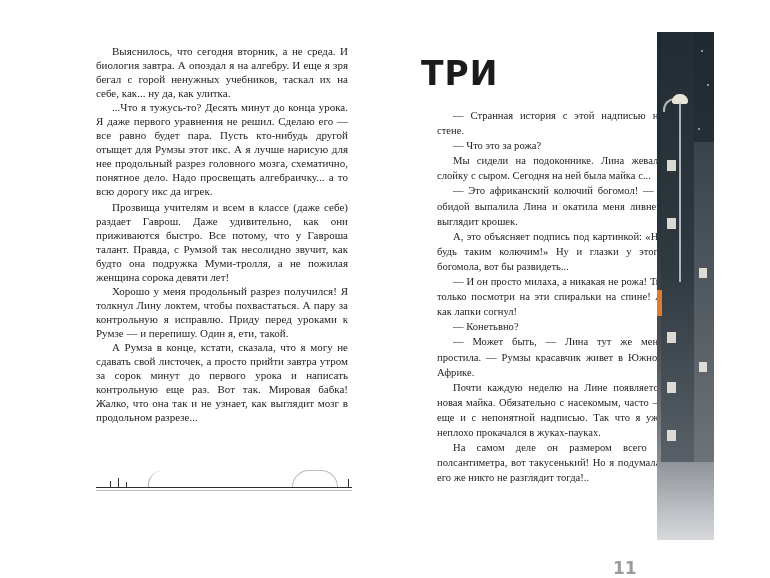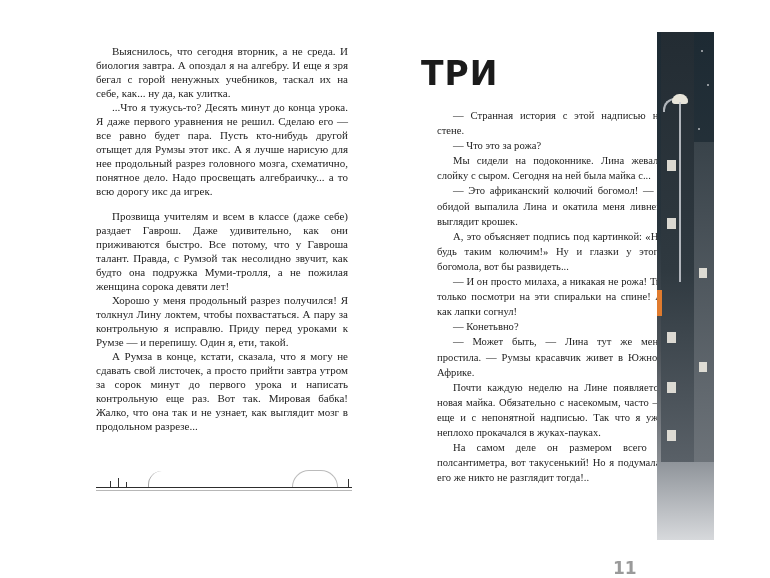--- a/index.html
+++ b/index.html
@@ -38,21 +38,21 @@
   }
   .para {
     font-size: 11px;
     line-height: 14px;
     text-align: justify;
     text-indent: 16px;
     margin: 0 0 0 0;
     color: #232323;
   }
   .para.gap {
-    margin-top: 11px;
+    margin-top: 2px;
   }
 
   
   .left-illo {
     position: absolute;
     left: 96px;
     top: 455px;
     width: 256px;
     height: 50px;
   }

